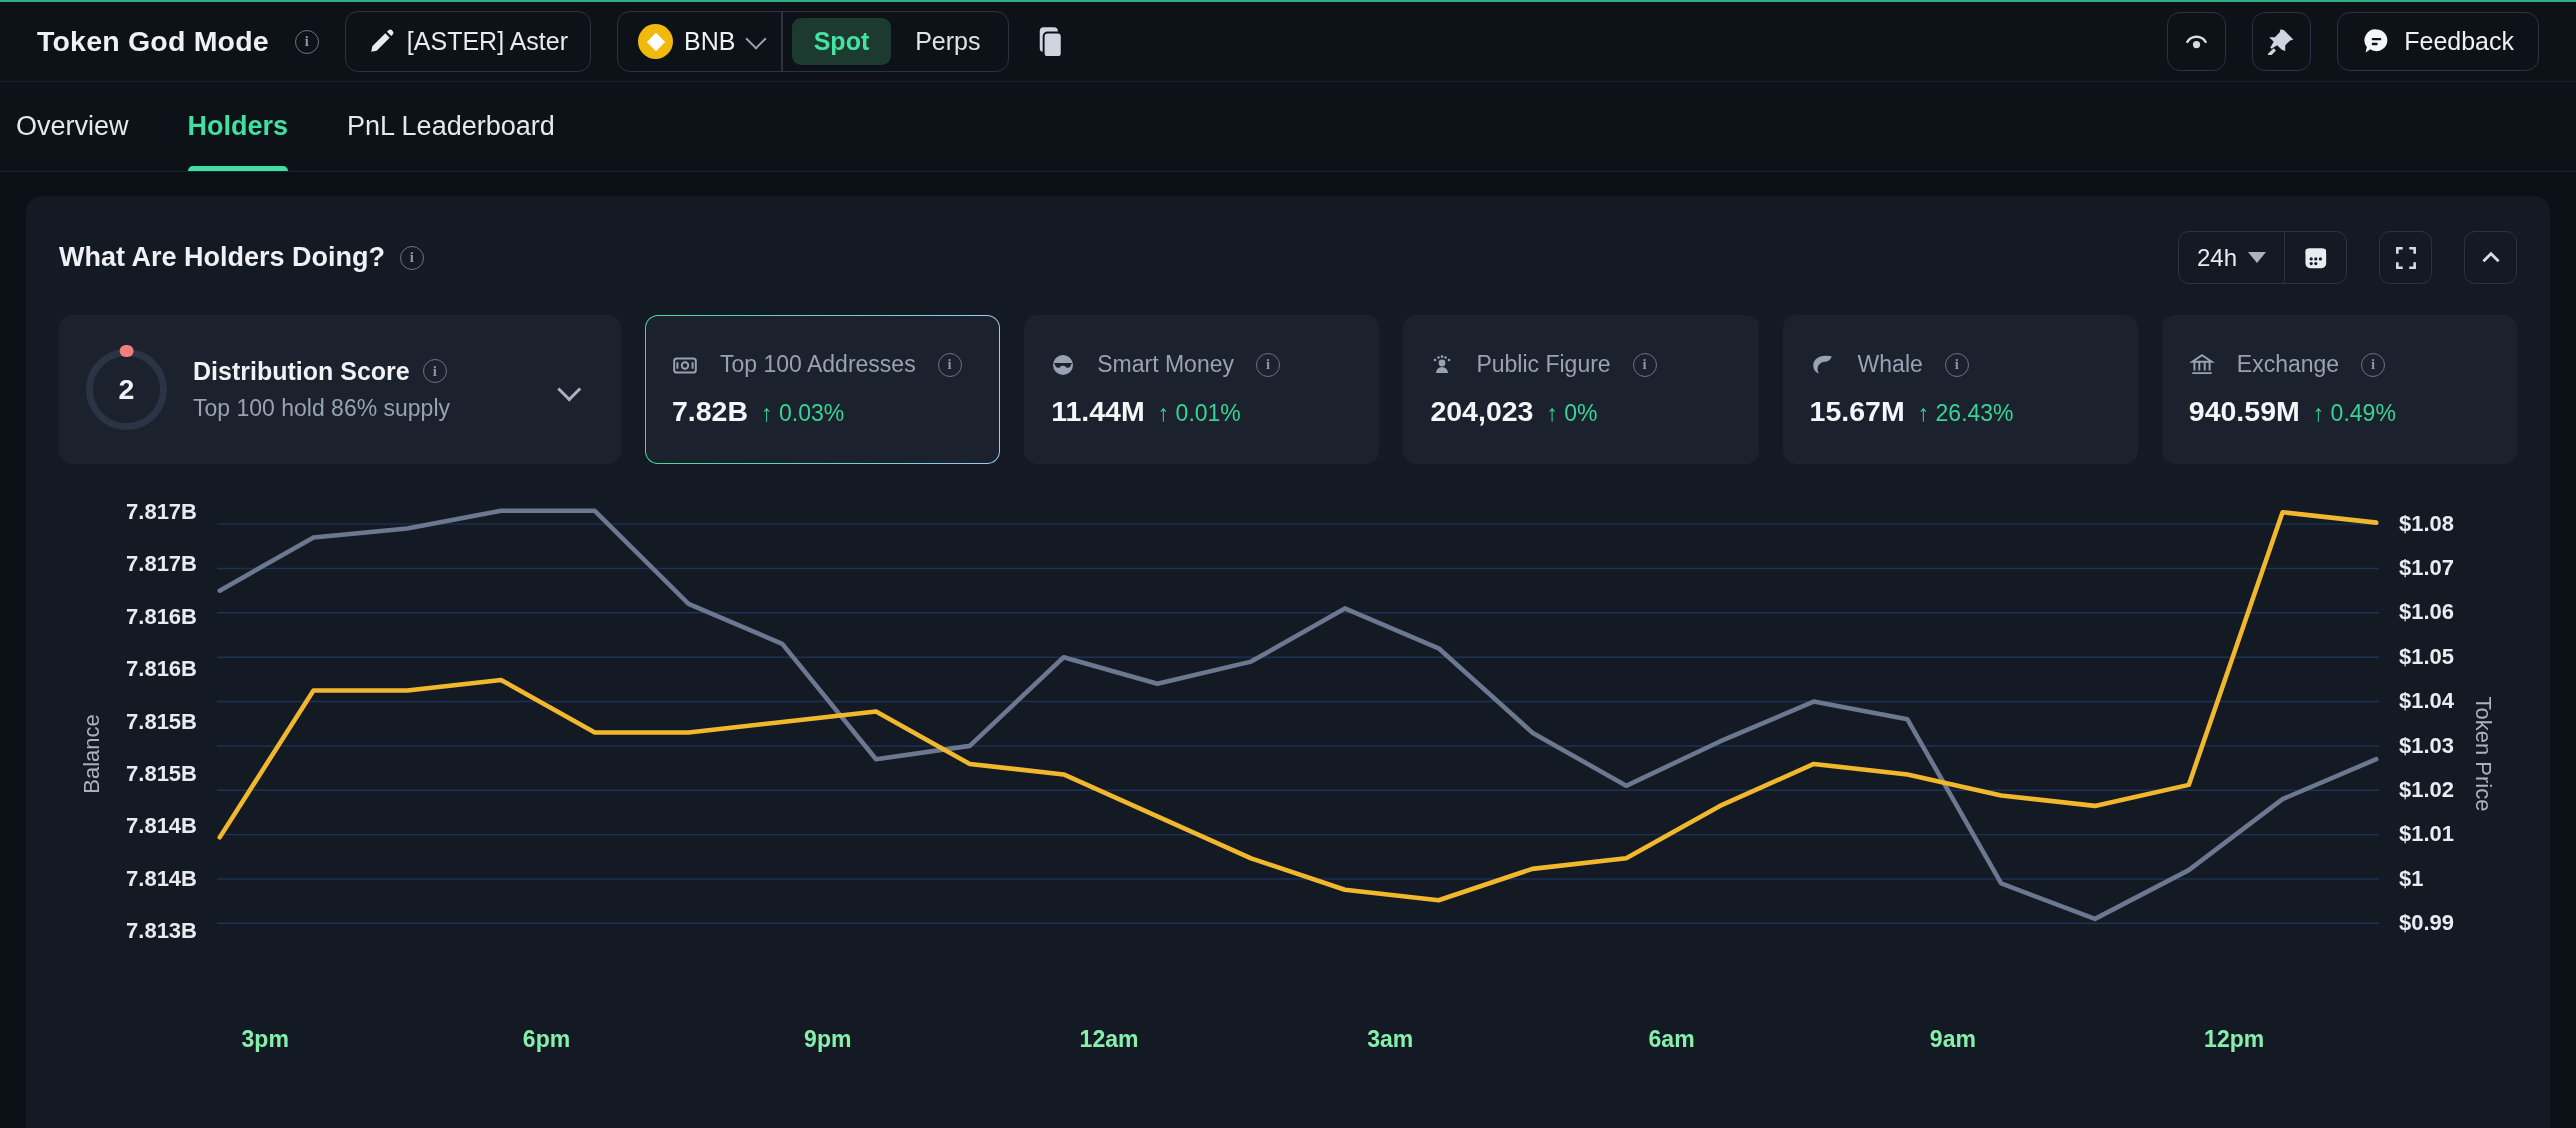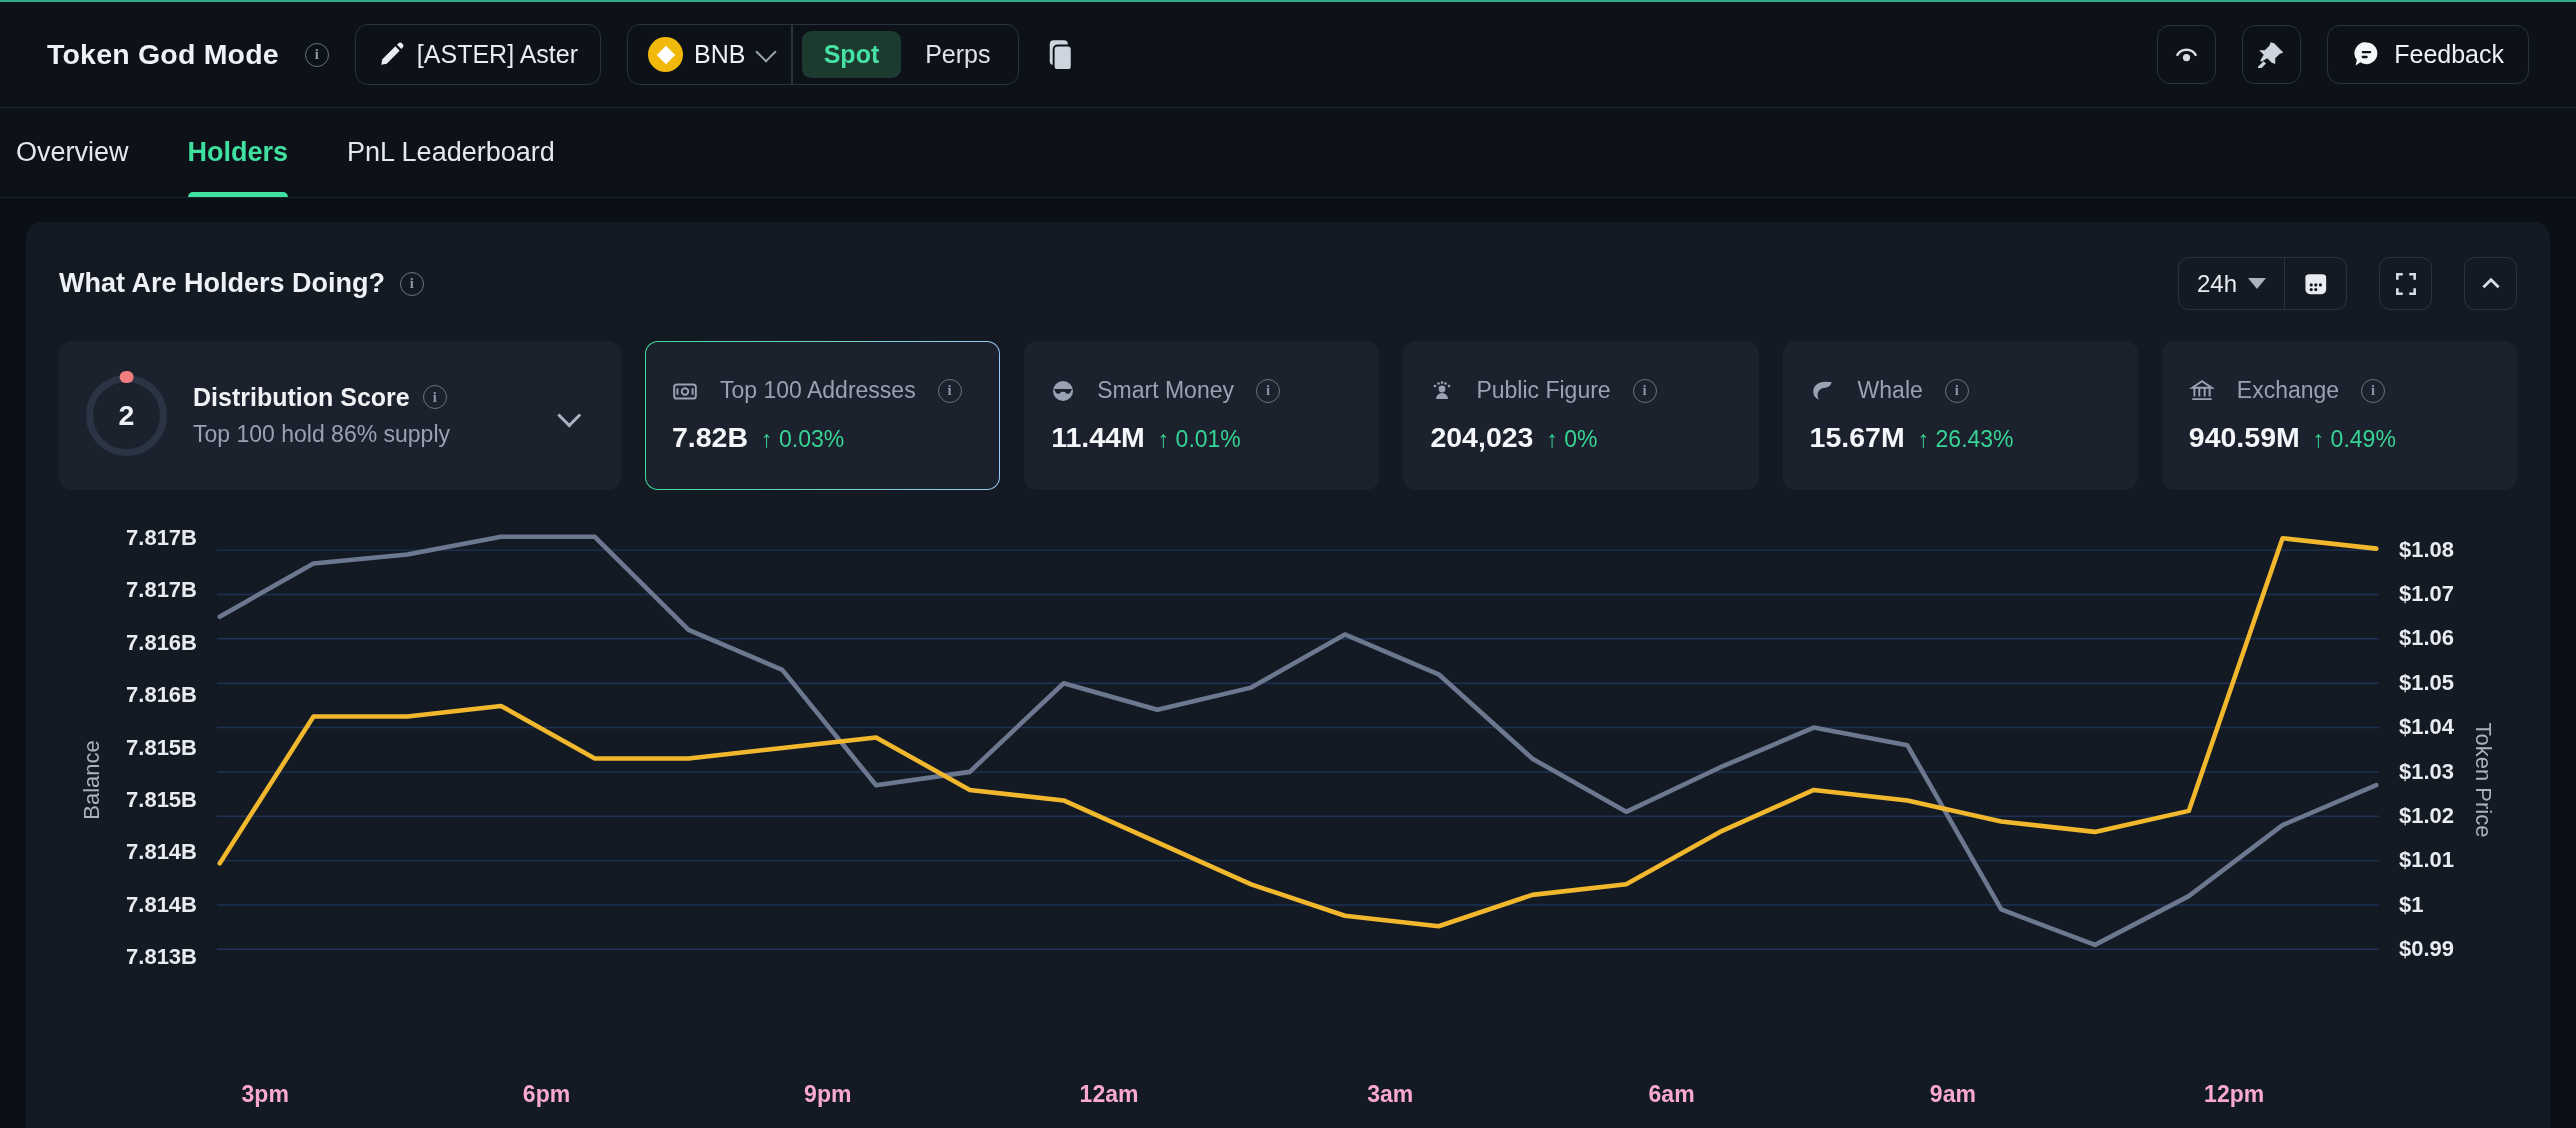--- a/index.html
+++ b/index.html
@@ -5,23 +5,23 @@
   * { margin:0; padding:0; box-sizing:border-box; }
   html,body { width:2576px; height:1128px; overflow:hidden; }
   body {
     font-family:"Liberation Sans", sans-serif;
     background:#0b0f16;
     color:#eef1f5;
     border-top:2.8px solid #2fae85;
   }
   
   .topbar {
-    height:106px; background:#0d1219;
+    height:80px; background:#0d1219;
     display:flex; align-items:center; gap:26px;
-    padding:0 47px; border-bottom:0.9px solid #1b2330;
+    padding:0 37px; border-bottom:0.9px solid #1b2330;
   }
   .page-title { font-size:28.5px; font-weight:bold; letter-spacing:0.2px; }
   .info-icon {
     display:inline-flex; align-items:center; justify-content:center;
     width:24px; height:24px; border:1.8px solid #6b7484; border-radius:50%;
     color:#8b95a5; font-size:14.7px; font-weight:bold; font-family:"Liberation Serif",serif;
     flex:0 0 auto;
   }
   .pill {
     display:flex; align-items:center; gap:13px;
@@ -96,21 +96,21 @@
   .axis-col.right { width:138px; }
   .axis-label { position:absolute; font-size:22px; font-weight:bold; color:#e8ebf0; transform:translateY(-50%); white-space:nowrap; }
   .axis-col.left .axis-label { right:20px; }
   .axis-col.right .axis-label { left:20px; }
   .axis-title { position:absolute; top:50%; color:#aab2c0; font-size:22px; white-space:nowrap; }
   .axis-title.left { left:-7.3px; transform:translateY(-50%) rotate(-90deg); }
   .axis-title.right { right:-24px; transform:translateY(-50%) rotate(90deg); }
   .plot { flex:1; position:relative; height:525px; }
   .plot svg { width:100%; height:100%; display:block; }
   .xaxis { position:relative; height:51px; margin:9.2px 138px 0 158px; }
-  .x-tick { position:absolute; transform:translateX(-50%); font-size:23px; font-weight:bold; color:#f9a8d4;margin-top:29px; }
+  .x-tick { position:absolute; transform:translateX(-50%); font-size:23px; font-weight:bold; color:#86efac; }
   svg.ic { display:block; }
 </style>
 </head>
 <body>
 
 <div class="topbar">
   <span class="page-title">Token God Mode</span>
   <span class="info-icon">i</span>
 
   <div class="pill">

